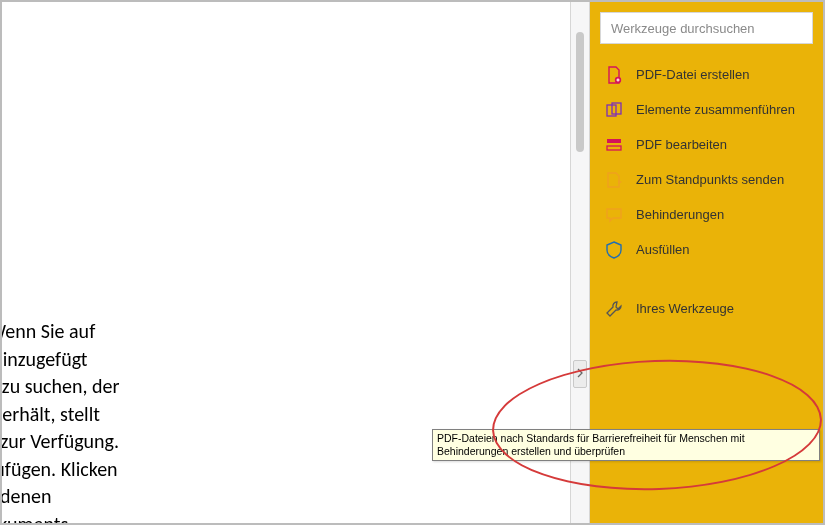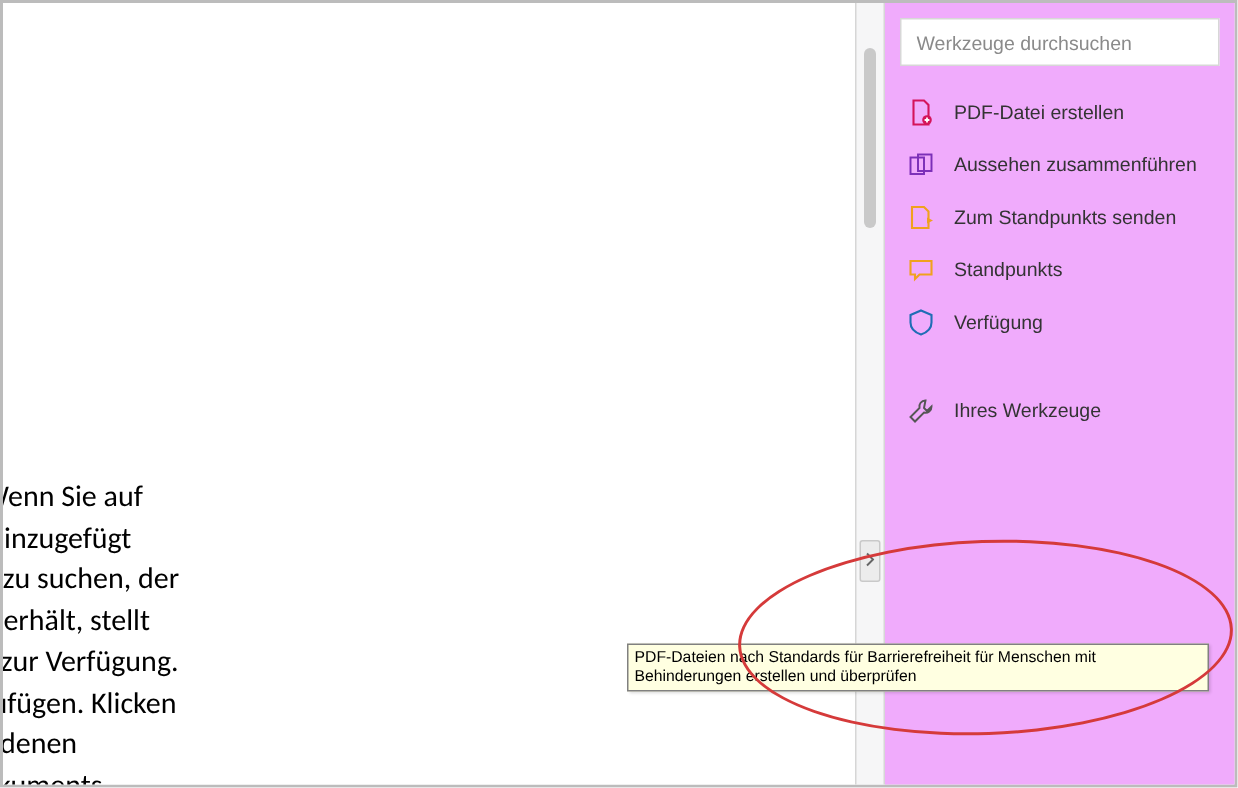--- a/index.html
+++ b/index.html
@@ -25,37 +25,37 @@
   }
   .rail .collapse-handle {
     position: absolute; left: 2px; top: 358px; width: 14px; height: 28px;
     background: #ececec; border: 1px solid #c9c9c9; border-radius: 2px;
     display: flex; align-items: center; justify-content: center;
     font-size: 10px; color: #666;
   }
   
   .panel {
     position: absolute; left: 588px; top: 0; bottom: 0; right: 0;
-    background: #f0abfc; padding: 10px 10px 0 10px;
+    background: #eab308; padding: 10px 10px 0 10px;
   }
   .search {
     width: 100%; height: 32px; border: 1px solid #d7d7d7; background: #fff;
     padding: 0 10px; font-size: 13px; color: #333; outline: none;
   }
   .search::placeholder { color: #8a8a8a; }
   .tool-list { margin-top: 14px; display: flex; flex-direction: column; gap: 2px; }
   .tool {
     display: flex; align-items: center; gap: 12px;
     height: 33px; padding: 0 4px; font-size: 13px; color: #333;
     cursor: pointer; border-radius: 2px;
   }
   .ticon { width: 20px; height: 20px; flex: 0 0 20px; display: flex; align-items: center; justify-content: center; }
   
   .tooltip {
-    position: absolute; left: 416px; top: 427px; width: 388px;
+    position: absolute; left: 430px; top: 427px; width: 388px;
     background: #ffffe1; border: 1px solid #808080;
     font-size: 10.5px; line-height: 13px; color: #000; padding: 2px 4px;
     box-shadow: 1px 1px 2px rgba(0,0,0,0.15);
     z-index: 50;
   }
   
   .callout {
     position: absolute; left: 490px; top: 358px; width: 330px; height: 130px;
     border: 2px solid #d53a3a; border-radius: 50%;
     pointer-events: none; z-index: 60;
@@ -107,54 +107,63 @@
         <span>PDF-Datei erstellen</span>
       </div>
 
       <div class="tool">
         <span class="ticon">
           <svg width="20" height="20" viewBox="0 0 20 20">
               <rect x="3" y="5" width="9" height="11" fill="none" stroke="#7b2fb8" stroke-width="1.3"></rect>
               <rect x="8" y="3" width="9" height="11" fill="none" stroke="#7b2fb8" stroke-width="1.3"></rect>
             </svg>
         </span>
-        <span>Aussehen zusammenführen</span>
+        <span>Elemente zusammenführen</span>
       </div>
 
+      <div class="tool">
+        <span class="ticon">
+          <svg width="20" height="20" viewBox="0 0 20 20">
+              <rect x="3" y="4" width="14" height="4" fill="#d4145a"></rect>
+              <rect x="3" y="11" width="14" height="4" fill="none" stroke="#d4145a" stroke-width="1.3"></rect>
+            </svg>
+        </span>
+        <span>PDF bearbeiten</span>
+      </div>
 
 
 
       <div class="tool">
         <span class="ticon">
           <svg width="20" height="20" viewBox="0 0 20 20">
               <path d="M4 3h8l3 3v11H4z" fill="none" stroke="#f0a11e" stroke-width="1.4"></path>
               <path d="M14 14l4-2-4-2z" fill="#f0a11e"></path>
             </svg>
         </span>
         <span>Zum Standpunkts senden</span>
       </div>
 
       <div class="tool">
         <span class="ticon">
           <svg width="20" height="20" viewBox="0 0 20 20">
               <path d="M3 4h14v9H9l-3 3v-3H3z" fill="none" stroke="#f0a11e" stroke-width="1.4"></path>
             </svg>
         </span>
-        <span>Standpunkts</span>
+        <span>Behinderungen</span>
       </div>
 
 
 
       <div class="tool">
         <span class="ticon">
           <svg width="20" height="20" viewBox="0 0 20 20">
               <path d="M10 2l7 3v5c0 5-4 7-7 8-3-1-7-3-7-8V5z" fill="none" stroke="#1f6db5" stroke-width="1.4"></path>
             </svg>
         </span>
-        <span>Verfügung</span>
+        <span>Ausfüllen</span>
       </div>
 
 
       <div style="height:22px"></div>
 
       <div class="tool">
         <span class="ticon">
           <svg width="20" height="20" viewBox="0 0 20 20">
               <path d="M13 3a4 4 0 0 0-4 5L3 14l3 3 6-6a4 4 0 0 0 5-4l-3 3-2-2z" fill="none" stroke="#555" stroke-width="1.3"></path>
             </svg>

